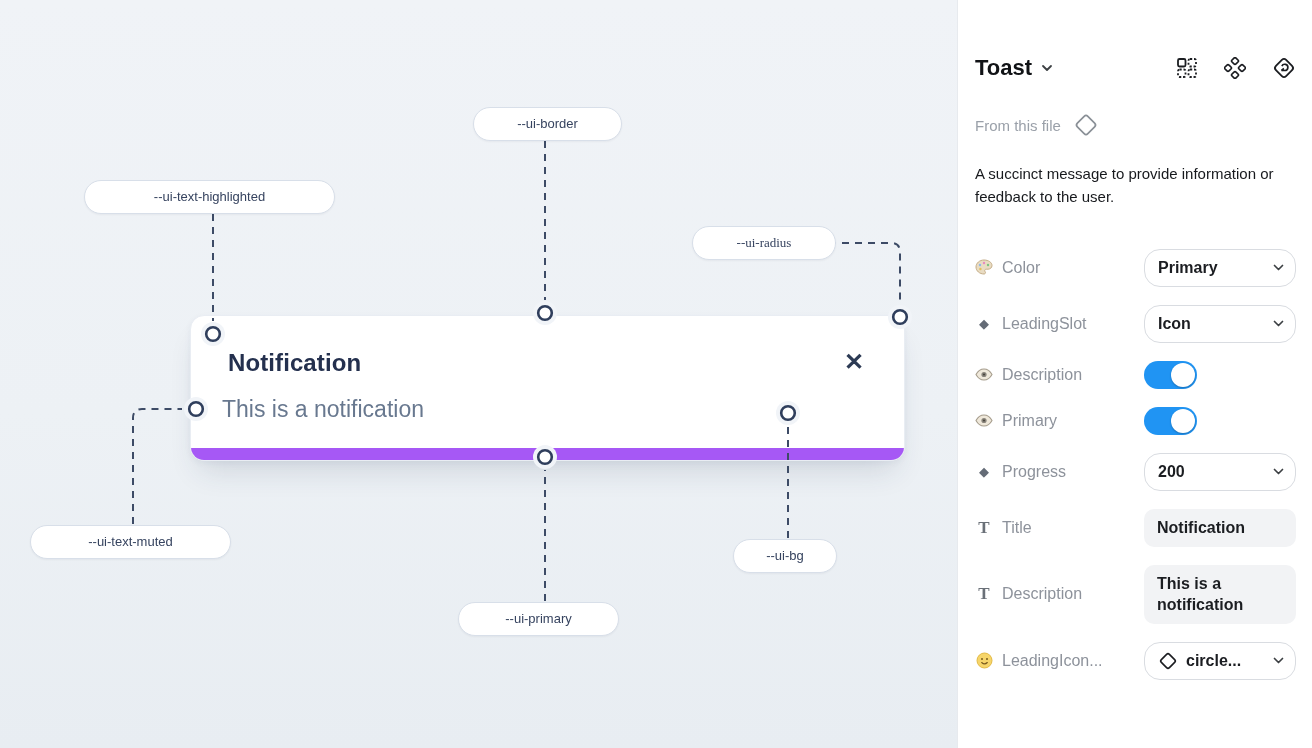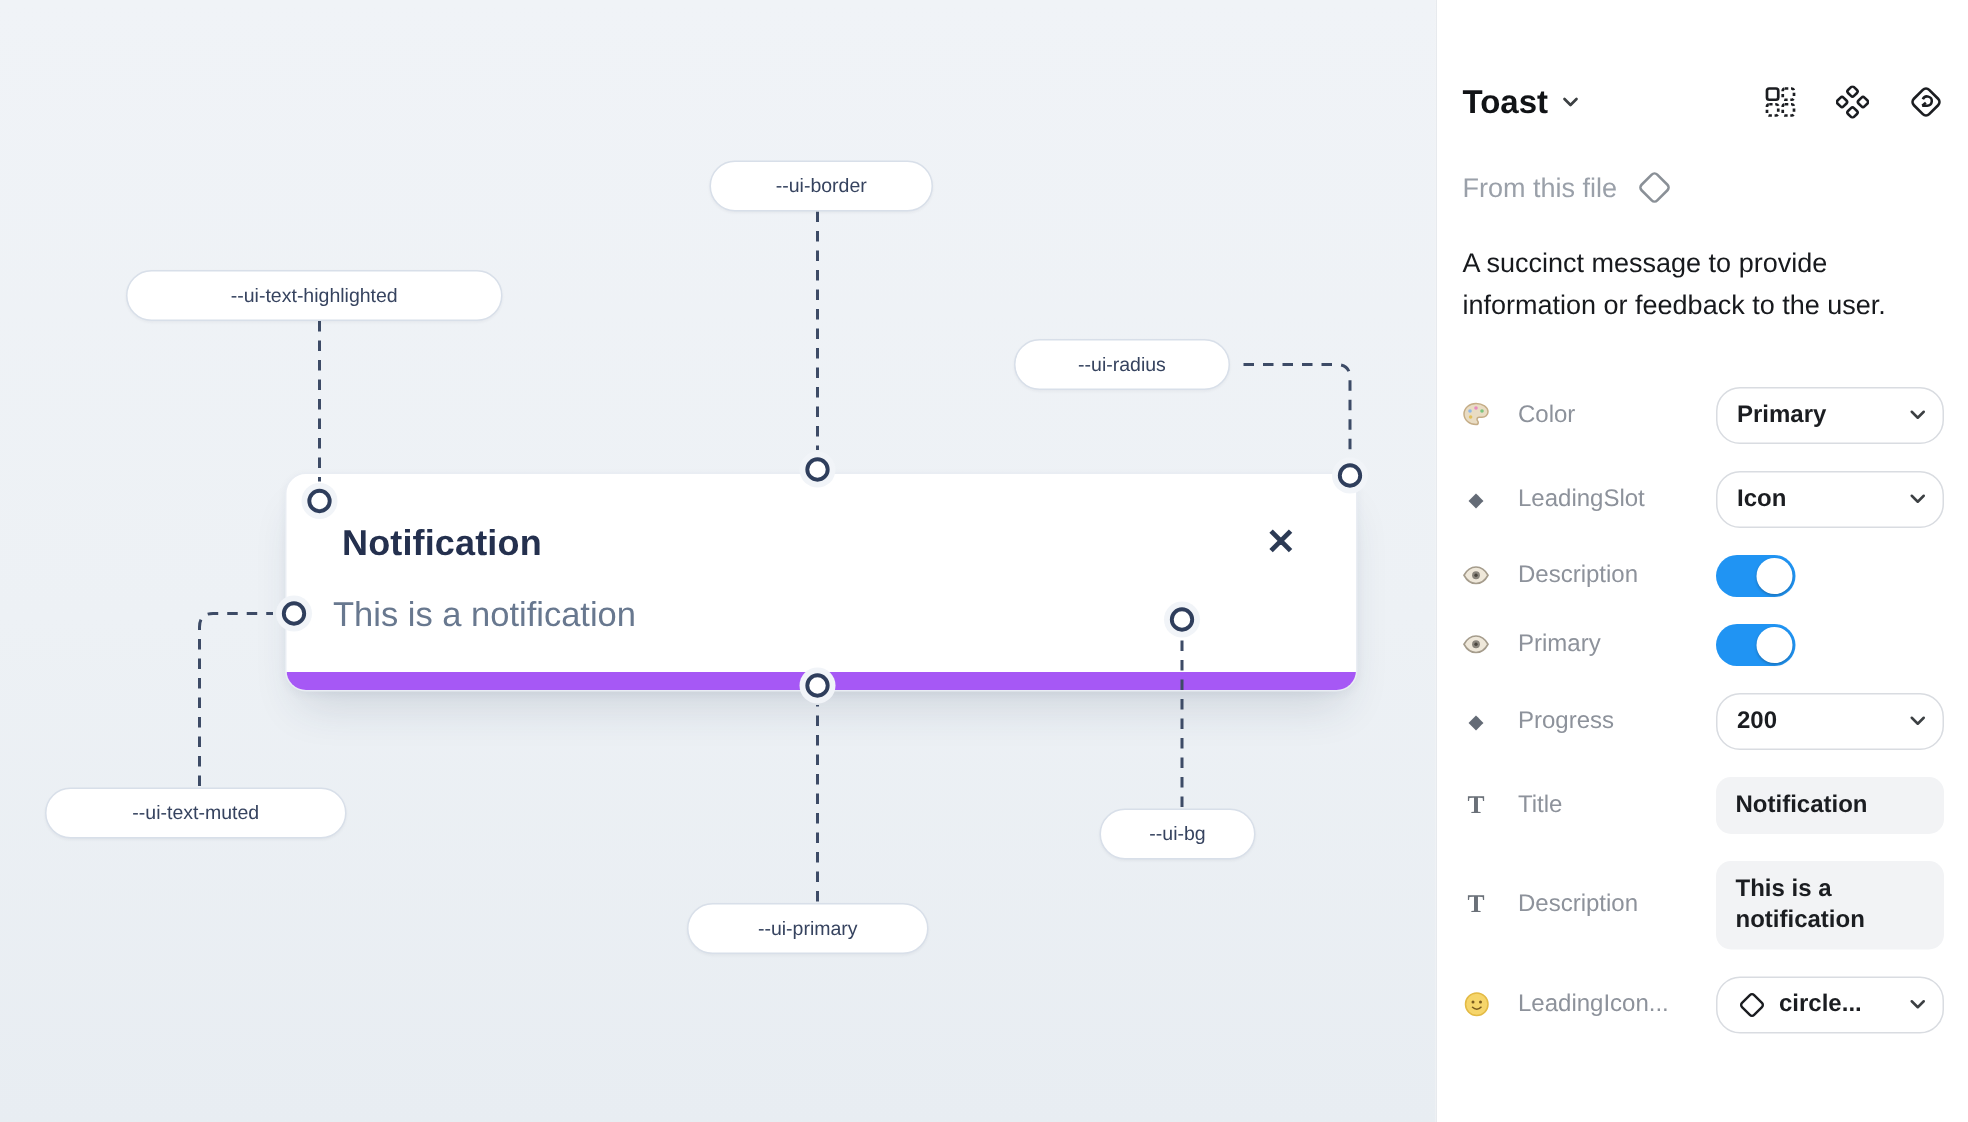--- a/index.html
+++ b/index.html
@@ -27,29 +27,29 @@
 
   
   .panel { width:355px; height:748px; background:#ffffff; border-left:1px solid #e7eaee;
            padding:0 16px 0 17px; }
   .panel-header { margin-top:55px; display:flex; align-items:center;justify-content:space-between; }
   .panel-title  { font-size:22px; font-weight:700; color:#111316; }
   .title-chevron { margin-left:9px; display:inline-flex; cursor:pointer; }
   .header-icons { margin-left:auto; display:flex; align-items:center; gap:26px; }
   .hicon { display:inline-flex; cursor:pointer; }
 
-  .from-file { margin-top:31px; display:flex; align-items:center; font-size:18px; color:#9aa0a9; }
+  .from-file { margin-top:31px; display:flex; align-items:center; font-size:15px; color:#9aa0a9; }
   .from-file .fdiamond { margin-left:12px; display:inline-flex; }
 
-  .panel-desc { margin-top:24px; max-width:312px; font-size:18px; line-height:1.55; color:#17191d; }
+  .panel-desc { margin-top:24px; max-width:312px; font-size:15px; line-height:1.55; color:#17191d; }
 
   .rows { margin-top:40px; }
   .prow { display:flex; align-items:center; margin-bottom:18px; }
   .prow.tall { align-items:center; }
-  .plabel { display:flex; align-items:center; gap:19px; font-size:16px; color:#8d929b; flex:1; min-width:0; }
+  .plabel { display:flex; align-items:center; gap:9px; font-size:16px; color:#8d929b; flex:1; min-width:0; }
   .picon { width:18px; display:inline-flex; justify-content:center; flex:none; }
   .glyph-diamond { color:#646b76; font-size:13px; }
   .glyph-T { font-family:"Liberation Serif", serif; font-weight:700; color:#6a7078; font-size:17px; }
 
   .pselect { width:152px; height:38px; background:#fff; border:1px solid #d9dce1; border-radius:16px;
              display:flex; align-items:center; padding:0 11px 0 13px; cursor:pointer; flex:none; }
   .pselect .sel-val { font-size:16px; font-weight:700; color:#1b1d21; flex:1; overflow:hidden;
                       white-space:nowrap; text-overflow:ellipsis; }
   .pselect .sel-icon { margin-right:8px; display:inline-flex; flex:none; }
 
@@ -108,21 +108,21 @@
           </g>
         <g>
             <circle cx="788" cy="413" r="12" fill="#f1f4f8"></circle>
             <circle cx="788" cy="413" r="6.8" fill="#fff" stroke="#2f3e5c" stroke-width="2.6"></circle>
           </g>
       </g>
     </svg>
 
     <div class="pill" style="left:473px; top:107px; width:149px;">--ui-border</div>
     <div class="pill" style="left:84px;  top:180px; width:251px;">--ui-text-highlighted</div>
-    <div class="pill" style="left:676px; top:226px; width:144px;">--ui-radius</div>
+    <div class="pill" style="left:692px; top:226px; width:144px;font-family:Liberation Serif, serif;">--ui-radius</div>
     <div class="pill" style="left:30px;  top:525px; width:201px;">--ui-text-muted</div>
     <div class="pill" style="left:458px; top:602px; width:161px;">--ui-primary</div>
     <div class="pill" style="left:733px; top:539px; width:104px;">--ui-bg</div>
   </div>
 
   <div class="panel">
 
     <div class="panel-header">
       <span class="panel-title">Toast</span>
       <span class="title-chevron">

